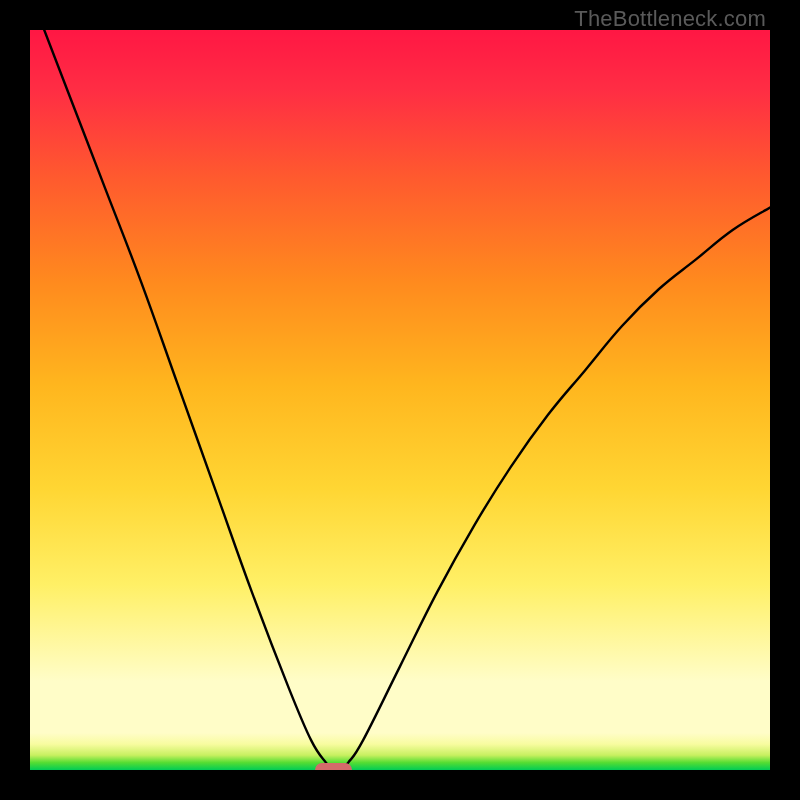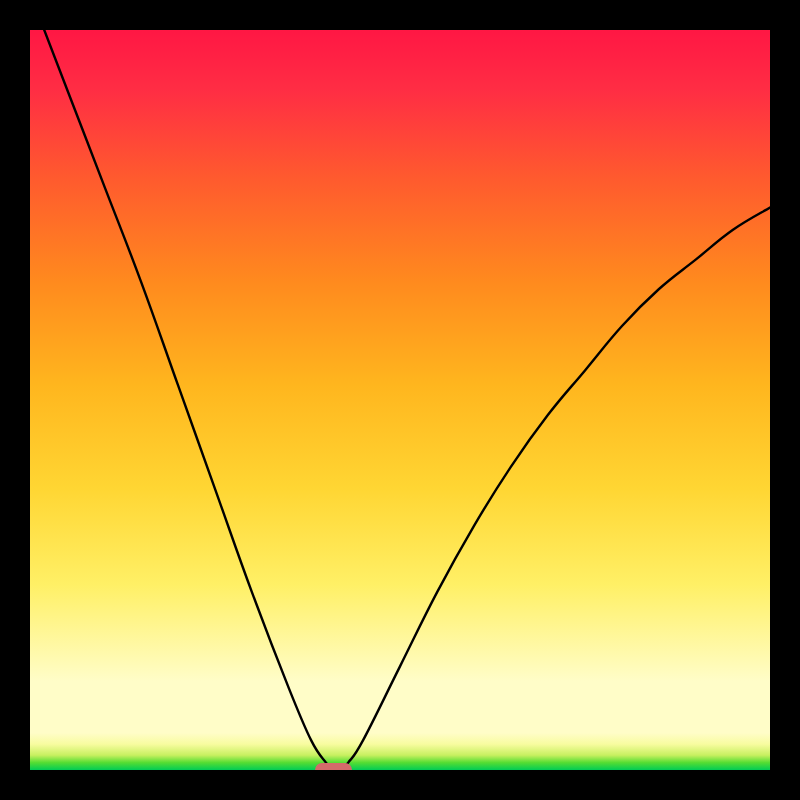--- a/index.html
+++ b/index.html
@@ -70,13 +70,14 @@
 <body>
 
 <div class="frame">
   <div class="plot-area">
     <div class="gradient"></div>
     <svg class="curve" viewBox="0 0 740 740" preserveAspectRatio="none">
       <path id="curve-path" fill="none" stroke="#000" stroke-width="2.4" stroke-linejoin="round" stroke-linecap="round" d="M 0 -37 C 7.4 -17.760000000000016 22.2 20.719999999999935 37 59.19999999999993 C 51.8 97.67999999999992 59.2 116.91999999999997 74 155.39999999999998 C 88.8 193.88 96.2 211.63999999999996 111 251.59999999999997 C 125.8 291.55999999999995 133.2 313.76 148 355.2 C 162.8 396.64 170.2 417.36 185 458.8 C 199.8 500.24 207.2 522.4399999999999 222 562.4 C 236.8 602.36 247.16 629 259 658.6 C 270.84 688.2 273.8 695.6 281.2 710.4 C 288.59999999999997 725.1999999999999 291.56 726.6800000000001 296 732.6 C 300.44 738.52 300.44 738.52 303.4 740 C 306.35999999999996 741.48 307.84000000000003 741.48 310.8 740 C 313.76 738.52 313.76 738.52 318.2 732.6 C 322.64 726.6800000000001 322.64 729.64 333 710.4 C 343.36 691.16 355.2 666 370 636.4 C 384.8 606.8 392.20000000000005 590.52 407.00000000000006 562.4 C 421.80000000000007 534.28 429.2 520.9599999999999 444 495.79999999999995 C 458.8 470.64 466.2 458.8 481 436.6 C 495.8 414.40000000000003 503.2 404.04 518 384.8 C 532.8 365.56 540.2 358.15999999999997 555 340.4 C 569.8 322.64 577.2 312.28 592 296 C 606.8 279.72 614.2 272.32 629 259 C 643.8 245.68 651.2 241.24 666 229.40000000000003 C 680.8 217.56000000000006 688.2 210.16000000000008 703 199.80000000000007 C 717.8 189.44000000000005 732.6 182.04000000000002 740 177.60000000000002"></path>
     </svg>
     <div id="marker" class="marker" style="left: 284.9px; width: 37px; bottom: -7px; background: rgb(212, 106, 106);"></div>
   </div>
+  <div class="watermark">TheBottleneck.com</div>
 </div>
 
 </body></html>

